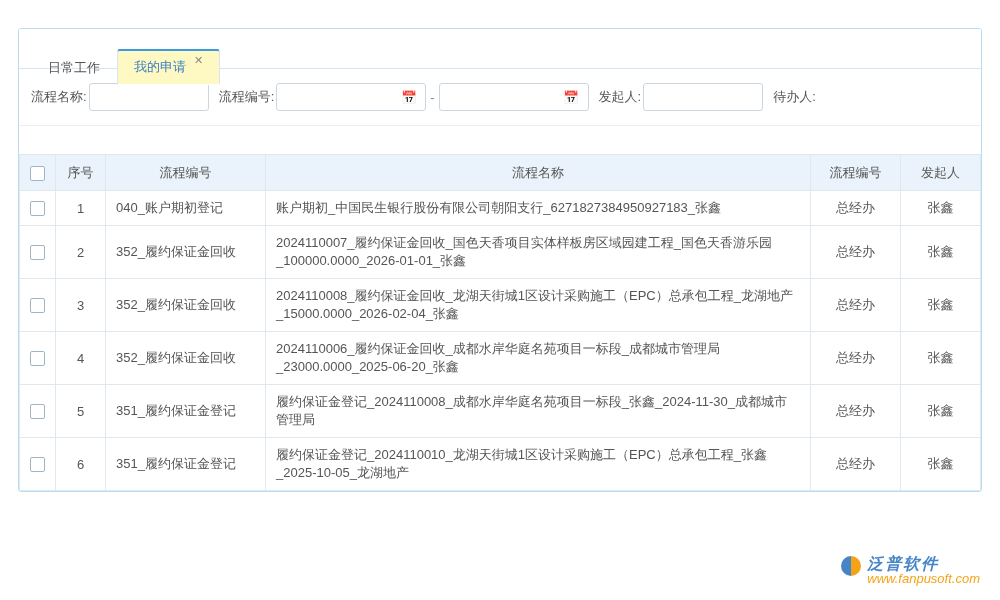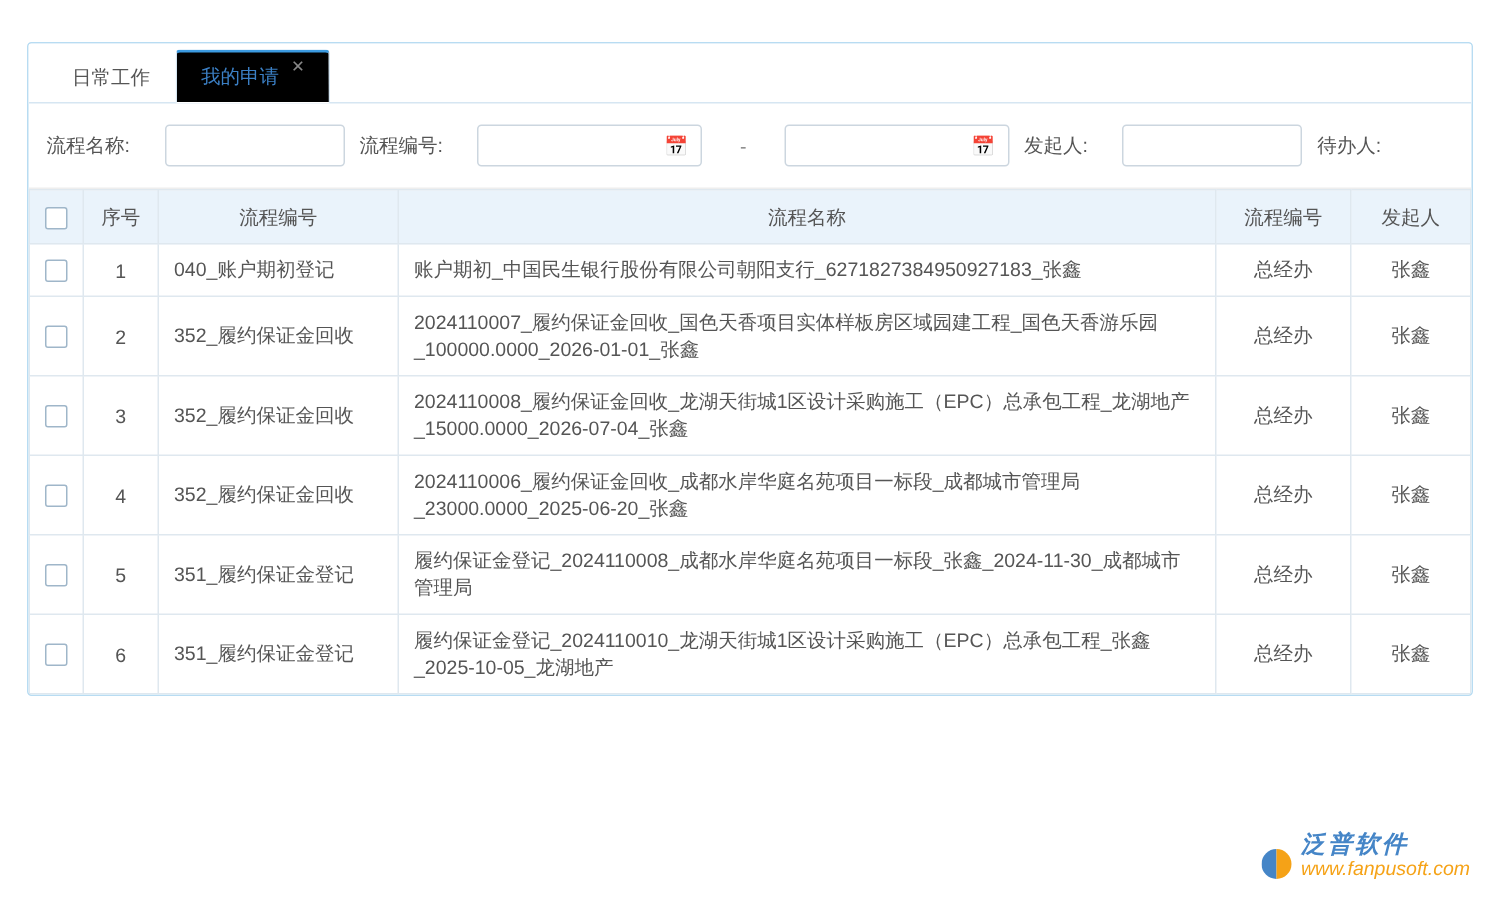--- a/index.html
+++ b/index.html
@@ -25,31 +25,31 @@
     height: 40px;
   }
   .tab {
     padding: 7px 16px 8px 16px;
     font-size: 13px;
     color: #555;
     cursor: pointer;
     border: 1px solid transparent;
     border-bottom: none;
     position: relative;
-    top: 1px;
+    top: 17px;
     display: flex;
     align-items: flex-start;
     gap: 6px;
   }
   .tab.active {
     color: #3b7fc4;
     border: 1px solid #d6e6f2;
     border-bottom: 1px solid #fff;
     border-top: 2px solid #3b9ae0;
-    background: #000000;
+    background: #fef9c3;
     border-radius: 3px 3px 0 0;
   }
   .tab .close {
     font-size: 11px;
     color: #888;
     margin-left: 2px;
     position: relative;
     top: -4px;
   }
   .filter-bar {
@@ -57,21 +57,21 @@
     align-items: center;
     gap: 10px;
     padding: 14px 12px;
     border-bottom: 1px solid #eee;
     overflow: hidden;
     white-space: nowrap;
   }
   .filter-group {
     display: flex;
     align-items: center;
-    gap: 23px;
+    gap: 2px;
   }
   .filter-label { color: #555; }
   .text-input {
     border: 1px solid #ccd6df;
     border-radius: 3px;
     height: 28px;
     padding: 0 8px;
     font-size: 13px;
     color: #555;
     background: #fff;
@@ -85,21 +85,21 @@
     display: flex;
     align-items: center;
     justify-content: flex-end;
     padding: 0 8px;
     background: #fff;
   }
   .date-icon { color: #7a9cc6; font-size: 13px; }
   .dash { color: #888; padding: 0 2px; }
   .input-person { width: 120px; }
 
-  .table-wrap { overflow-x: auto; }
+  .table-wrap { overflow-x: auto; margin-top: 28px; }
   table {
     border-collapse: collapse;
     width: 100%;
     min-width: 940px;
     table-layout: fixed;
   }
   th, td {
     border: 1px solid #dfe8ef;
     padding: 8px 10px;
     vertical-align: middle;
@@ -126,21 +126,21 @@
     appearance: none;
     background: #fff;
     cursor: pointer;
     vertical-align: middle;
   }
   .watermark {
     position: fixed;
     right: 20px;
     bottom: 14px;
     display: flex;
-    align-items: flex-end;
+    align-items: flex-start;
     gap: 6px;
     opacity: 0.95;
   }
   .wm-logo { width: 20px; height: 20px; position: relative; }
   .wm-logo::before {
     content: ""; position: absolute; left: 0; top: 0;
     width: 10px; height: 20px; background: #3b7fc4;
     border-radius: 10px 0 0 10px;
   }
   .wm-logo::after {
@@ -219,21 +219,21 @@
             <td class="col-seq">2</td>
             <td class="col-code left">352_履约保证金回收</td>
             <td class="col-name left">2024110007_履约保证金回收_国色天香项目实体样板房区域园建工程_国色天香游乐园_100000.0000_2026-01-01_张鑫</td>
             <td class="col-dept">总经办</td>
             <td class="col-person">张鑫</td>
           </tr>
           <tr>
             <td class="col-check"><input type="checkbox" style=""></td>
             <td class="col-seq">3</td>
             <td class="col-code left">352_履约保证金回收</td>
-            <td class="col-name left">2024110008_履约保证金回收_龙湖天街城1区设计采购施工（EPC）总承包工程_龙湖地产_15000.0000_2026-07-04_张鑫</td>
+            <td class="col-name left">2024110008_履约保证金回收_龙湖天街城1区设计采购施工（EPC）总承包工程_龙湖地产_15000.0000_2026-02-04_张鑫</td>
             <td class="col-dept">总经办</td>
             <td class="col-person">张鑫</td>
           </tr>
           <tr>
             <td class="col-check"><input type="checkbox" style=""></td>
             <td class="col-seq">4</td>
             <td class="col-code left">352_履约保证金回收</td>
             <td class="col-name left">2024110006_履约保证金回收_成都水岸华庭名苑项目一标段_成都城市管理局_23000.0000_2025-06-20_张鑫</td>
             <td class="col-dept">总经办</td>
             <td class="col-person">张鑫</td>

